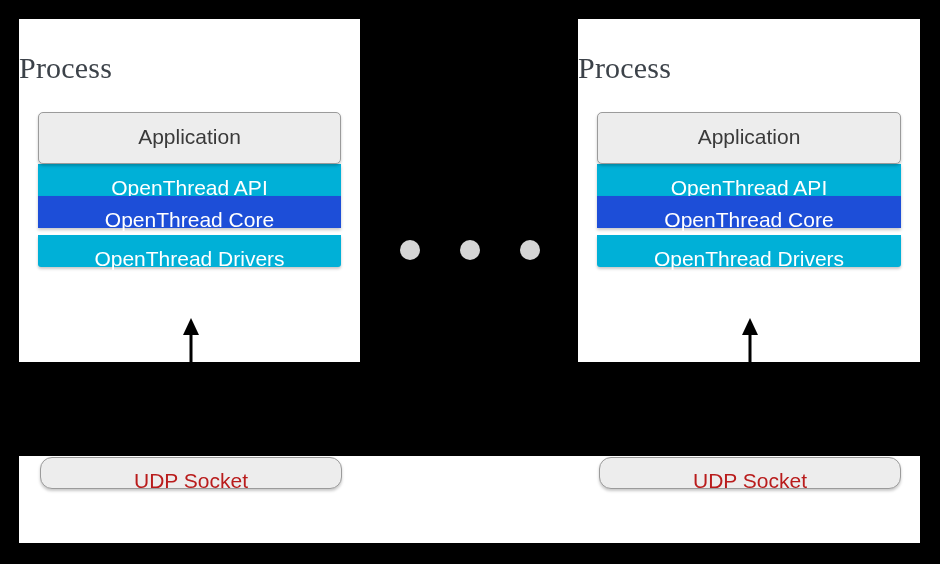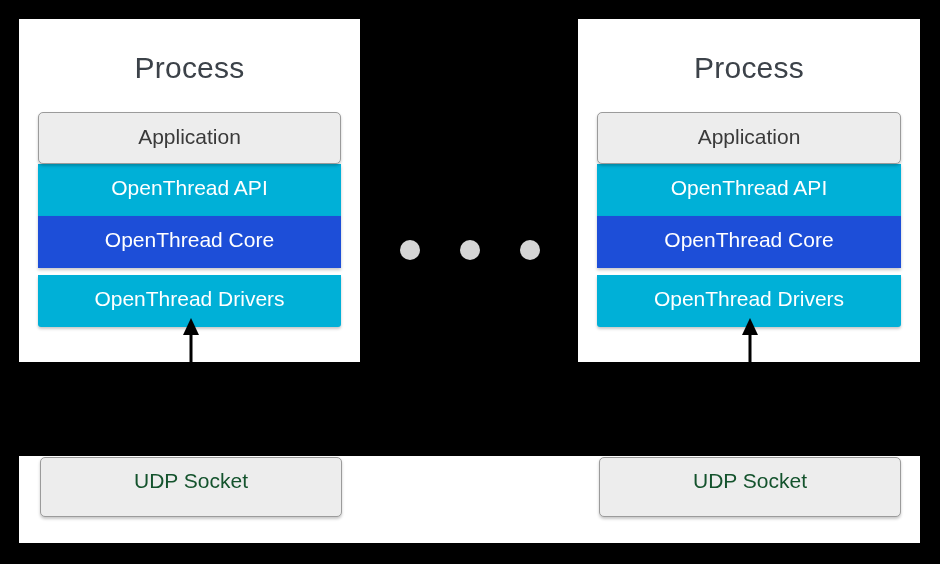--- a/index.html
+++ b/index.html
@@ -32,40 +32,40 @@
     box-sizing: border-box;
   }
   #process-left  { left: 19px;  top: 19px; width: 341px; height: 343px; }
   #process-right { left: 578px; top: 19px; width: 342px; height: 343px; }
 
   .process-title {
     position: absolute;
     left: 0;
     right: 0;
     top: 31px;
-    text-align: center;
     font-size: 30px;
     font-weight: 400;
     color: #3c4249;
     letter-spacing: 0.2px;
     line-height: 36px;
+    font-family: Liberation Serif, serif;
   }
 
   
   .layer-stack {
     position: absolute;
     left: 19px;
     right: 19px;
     top: 93px;
   }
 
   .layer {
     position: relative;
     box-sizing: border-box;
-    height: 52px;
+    height: 32px;
     line-height: 48px;
     text-align: center;
     font-size: 21px;
     font-weight: 400;
     white-space: nowrap;
   }
 
   .layer.app {
     background: #ededed;
     border: 1px solid #9b9b9b;
@@ -124,30 +124,30 @@
     top: 456px;
     width: 901px;
     height: 87px;
     background: #ffffff;
   }
 
   .socket-box {
     position: absolute;
     top: 1px;
     width: 302px;
-    height: 60px;
+    height: 32px;
     box-sizing: border-box;
     background: #ededed;
     border: 1px solid #9b9b9b;
-    border-radius: 5px;
+    border-radius: 12px;
     box-shadow: 0 2px 3px rgba(0,0,0,0.22);
     text-align: center;
     line-height: 46px;
     font-size: 21px;
-    color: #14532d;
+    color: #b91c1c;
     white-space: nowrap;
   }
   #socket-left  { left: 21px; }
   #socket-right { left: 580px; }
 
   .kernel-title {
     position: absolute;
     left: 323px;
     top: 18px;
     width: 256px;

